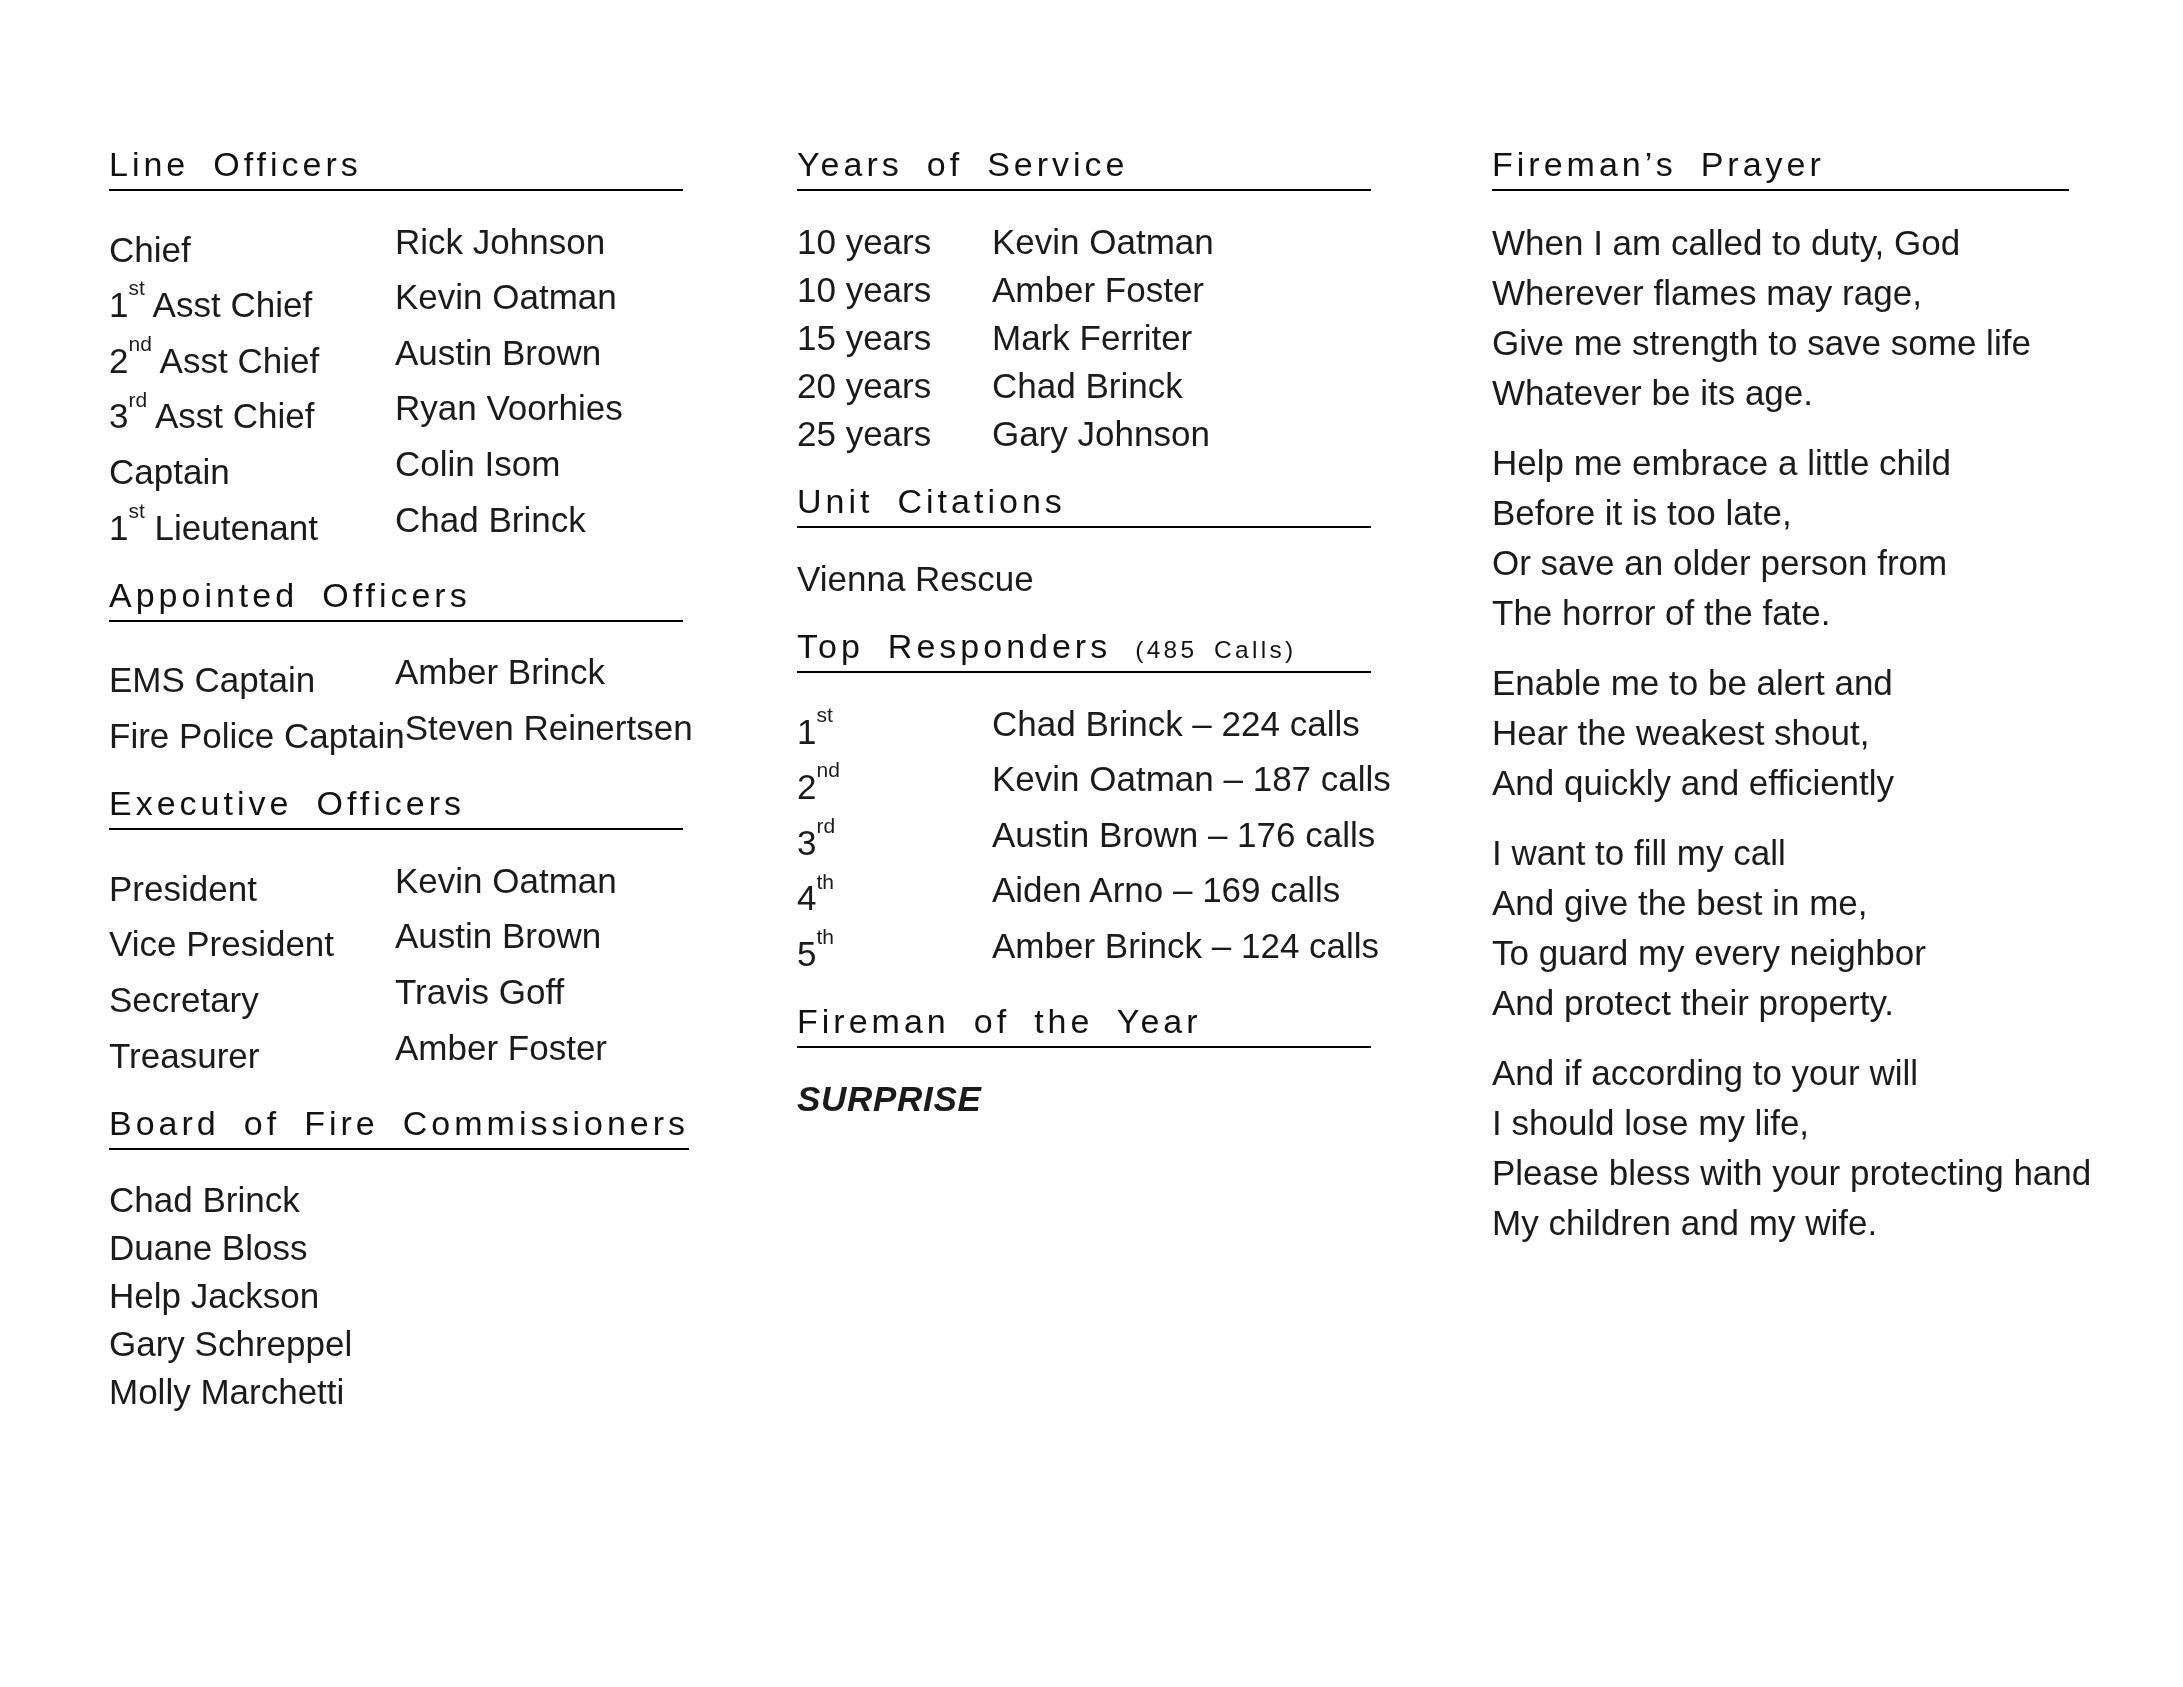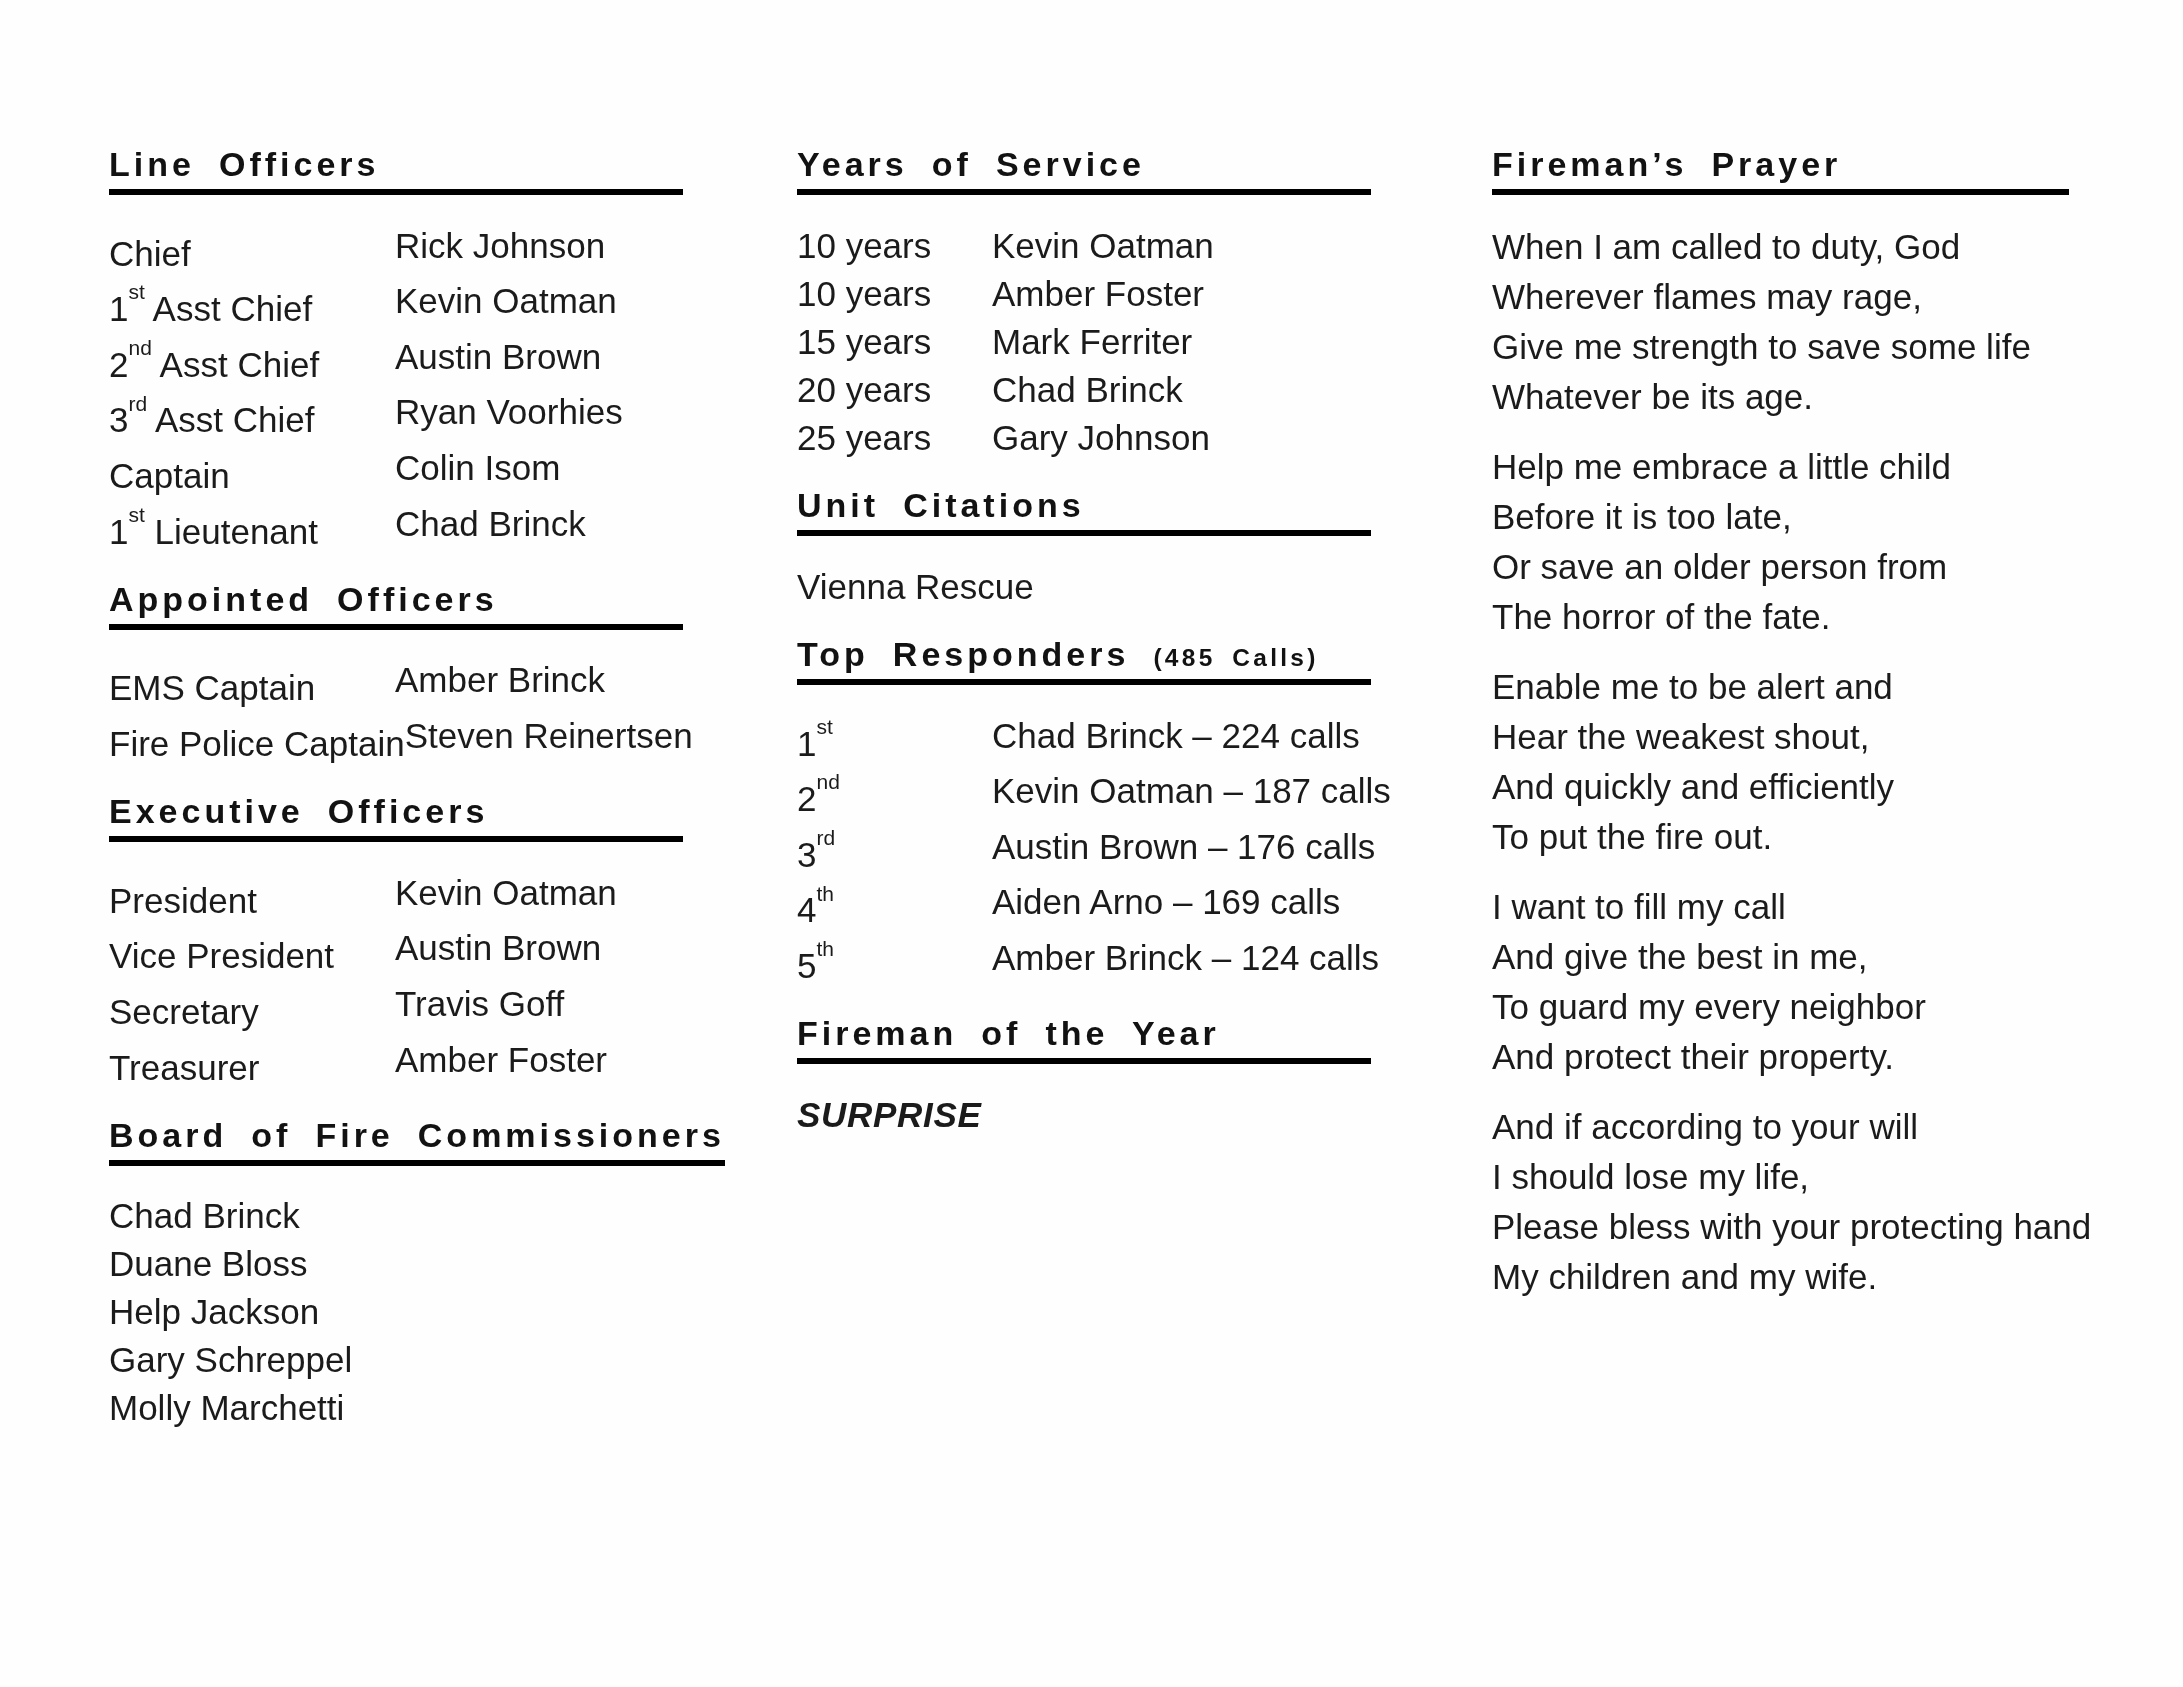--- a/index.html
+++ b/index.html
@@ -16,27 +16,27 @@
     color: #1b1b1b;
   }
   .col { position: absolute; top: 147px; }
   .col-officers { left: 109px;  width: 668px; }
   .col-awards   { left: 797px; width: 672px; }
   .col-prayer   { left: 1492px; width: 688px; }
 
   .sec-heading {
     display: inline-block;
     font-size: 34px;
-    font-weight: 700;
+    font-weight: 400;
     letter-spacing: 4px;
     word-spacing: 10.6px;
     line-height: 1;
     color: #121212;
     padding-bottom: 8px;
-    border-bottom: 6px solid #000000;
+    border-bottom: 2px solid #000000;
     min-width: 574px;
     white-space: nowrap;
     margin: 0 0 26.5px 0;
   }
   .col-prayer .sec-heading { min-width: 577px; }
   .sec { margin-bottom: 26.5px; }
   .sec:last-child { margin-bottom: 0; }
 
   .row {
     display: flex;
@@ -242,21 +242,20 @@
       <div class="stanza">
         <div class="pline">Help me embrace a little child</div>
         <div class="pline">Before it is too late,</div>
         <div class="pline">Or save an older person from</div>
         <div class="pline">The horror of the fate.</div>
       </div>
       <div class="stanza">
         <div class="pline">Enable me to be alert and</div>
         <div class="pline">Hear the weakest shout,</div>
         <div class="pline">And quickly and efficiently</div>
-        <div class="pline">To put the fire out.</div>
       </div>
       <div class="stanza">
         <div class="pline">I want to fill my call</div>
         <div class="pline">And give the best in me,</div>
         <div class="pline">To guard my every neighbor</div>
         <div class="pline">And protect their property.</div>
       </div>
       <div class="stanza">
         <div class="pline">And if according to your will</div>
         <div class="pline">I should lose my life,</div>

